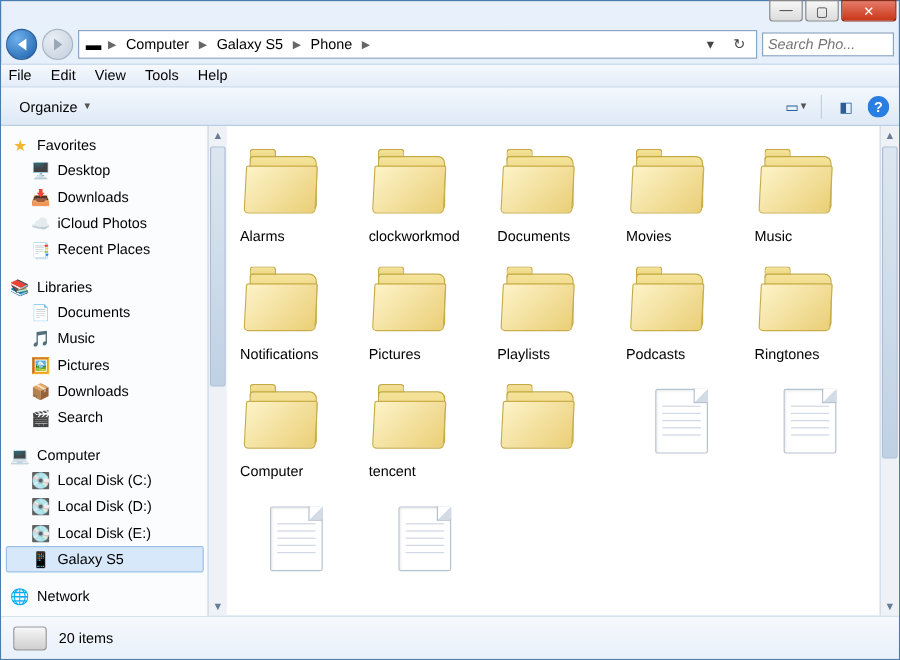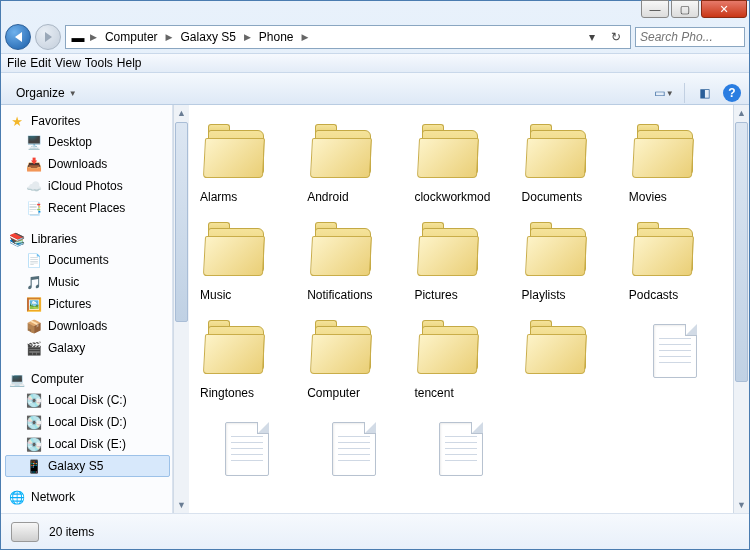--- a/index.html
+++ b/index.html
@@ -15,24 +15,24 @@
   .navcircle { width: 26px; height: 26px; border-radius: 50%; background: radial-gradient(circle at 35% 30%, #6fb1ec, #1a5da8); border:1px solid #2b5f99; display:flex; align-items:center; justify-content:center; color:#fff; font-size:14px; cursor:pointer;}
   .navcircle.dis { background: radial-gradient(circle at 35% 30%, #e8eef5, #c3cedb); color:#9aa8b8; border-color:#aab6c4;}
   .addressbar { flex:1; height:24px; background:#fff; border:1px solid #8aa6c1; display:flex; align-items:center; padding:0 4px; gap:2px; }
   .crumb { padding: 0 4px; cursor:pointer; }
   .crumbsep { color:#666; font-size:9px; padding:0 2px; cursor:pointer;}
   .addrtail { margin-left:auto; display:flex; align-items:center; gap:4px;}
   .addrbtn { width:20px; height:20px; display:flex; align-items:center; justify-content:center; color:#444; cursor:pointer;}
   .searchbox { width:110px; height:20px; background:#fff; border:1px solid #8aa6c1; display:flex; align-items:center; padding:0 4px; }
   .searchbox input { border:none; outline:none; width:100%; font-style:italic; color:#888; font-size:12px;}
   
-  .menubar { height:20px; background: linear-gradient(#f6f9fe,#e3ecf7); border-top:1px solid #c9d8ea; border-bottom:1px solid #c9d8ea; display:flex; align-items:center; padding:0 6px; gap:4px; }
+  .menubar { height:20px; background: linear-gradient(#f6f9fe,#e3ecf7); border-top:1px solid #c9d8ea; border-bottom:1px solid #c9d8ea; display:flex; align-items:center; padding:0 6px; gap:16px; }
   .menubar span { cursor:pointer; }
   
-  .toolbar { height:32px; background: linear-gradient(#f4f8fd,#dee9f6); border-bottom:1px solid #b9cce2; display:flex; align-items:flex-end; padding:0 8px; }
+  .toolbar { height:32px; background: linear-gradient(#f4f8fd,#dee9f6); border-bottom:1px solid #b9cce2; display:flex; align-items:center; padding:0 8px; }
   .organize { display:flex; align-items:center; gap:4px; cursor:pointer; padding:3px 6px; border:1px solid transparent; border-radius:3px;}
   .rightbtns { margin-left:auto; display:flex; align-items:center; gap:6px; }
   .tbicon { width:24px; height:22px; display:flex; align-items:center; justify-content:center; border:1px solid transparent; border-radius:3px; cursor:pointer; color:#2b5f99;}
   .tbicon.help { background:#2a7de1; color:#fff; border-radius:50%; width:18px; height:18px; font-weight:bold;}
   
   .body { flex:1; display:flex; background:#fff; min-height:0;}
   .sidebar { width:172px; border-right:1px solid #d9e2ee; overflow-y:auto; padding:6px 2px 6px 4px; background:#fbfcfe; position:relative;}
   .sgroup { margin-bottom:10px; }
   .shead { display:flex; align-items:center; gap:6px; padding:2px 4px; cursor:pointer; }
   .sitem { display:flex; align-items:center; gap:6px; padding:2px 4px 2px 20px; cursor:pointer; border:1px solid transparent; border-radius:2px;}
@@ -170,21 +170,21 @@
             <div class="sitem">
               <span class="sicon">🖼️</span>
               <span>Pictures</span>
             </div>
             <div class="sitem">
               <span class="sicon">📦</span>
               <span>Downloads</span>
             </div>
             <div class="sitem">
               <span class="sicon">🎬</span>
-              <span>Galaxy</span>
+              <span>Search</span>
             </div>
           </div>
       </div>
 
       <div class="sgroup">
         <div class="shead">
           <span class="sicon">💻</span>
           <span>Computer</span>
         </div>
         <div id="comp-items">
@@ -232,28 +232,20 @@
                 <div class="folder-front"></div>
               </div>
               <div class="itemlabel">Alarms</div>
             </div>
             <div class="item">
               <div class="foldericon">
                 <div class="folder-tab"></div>
                 <div class="folder-back"></div>
                 <div class="folder-front"></div>
               </div>
-              <div class="itemlabel">Android</div>
-            </div>
-            <div class="item">
-              <div class="foldericon">
-                <div class="folder-tab"></div>
-                <div class="folder-back"></div>
-                <div class="folder-front"></div>
-              </div>
               <div class="itemlabel">clockworkmod</div>
             </div>
             <div class="item">
               <div class="foldericon">
                 <div class="folder-tab"></div>
                 <div class="folder-back"></div>
                 <div class="folder-front"></div>
               </div>
               <div class="itemlabel">Documents</div>
             </div>

